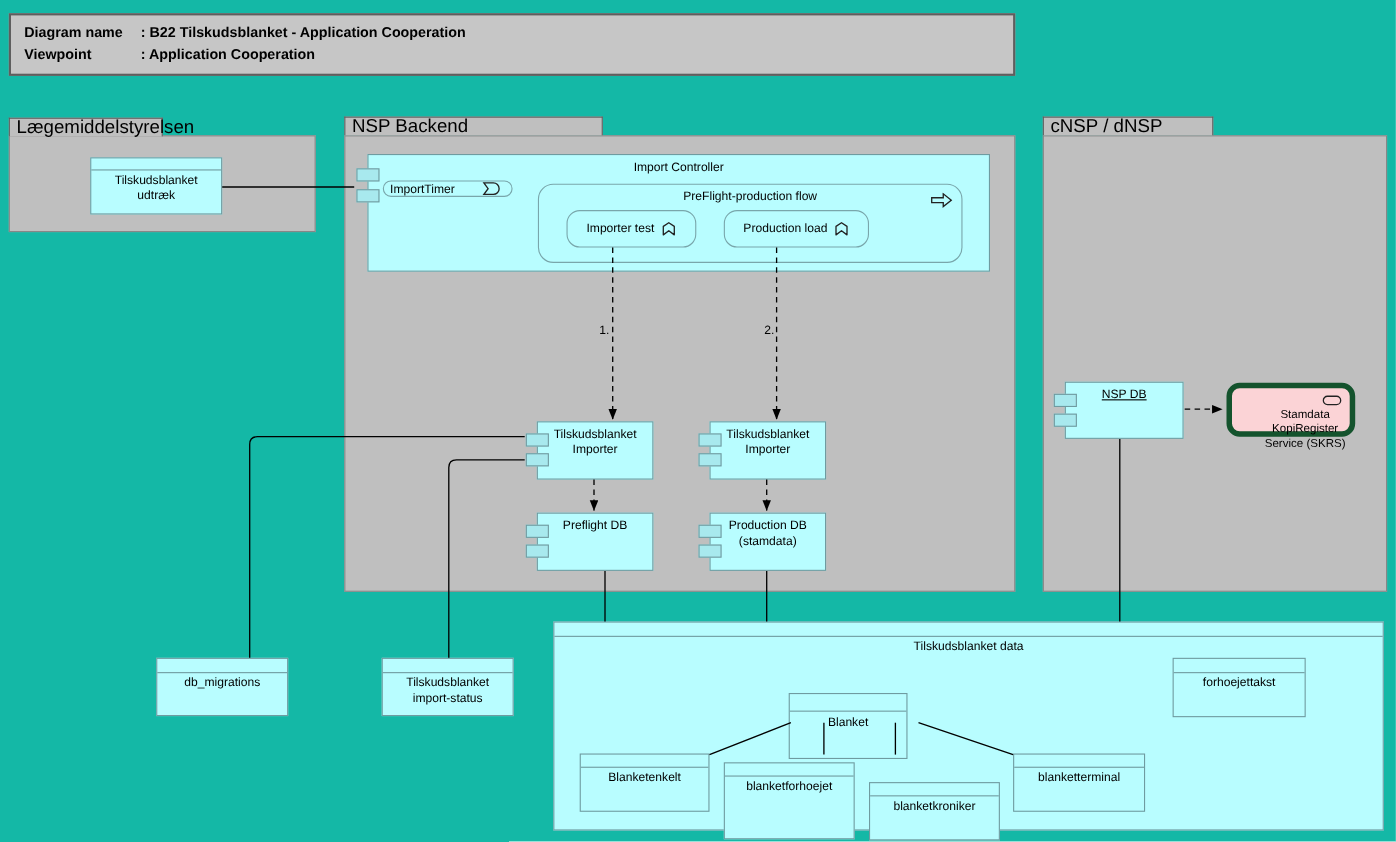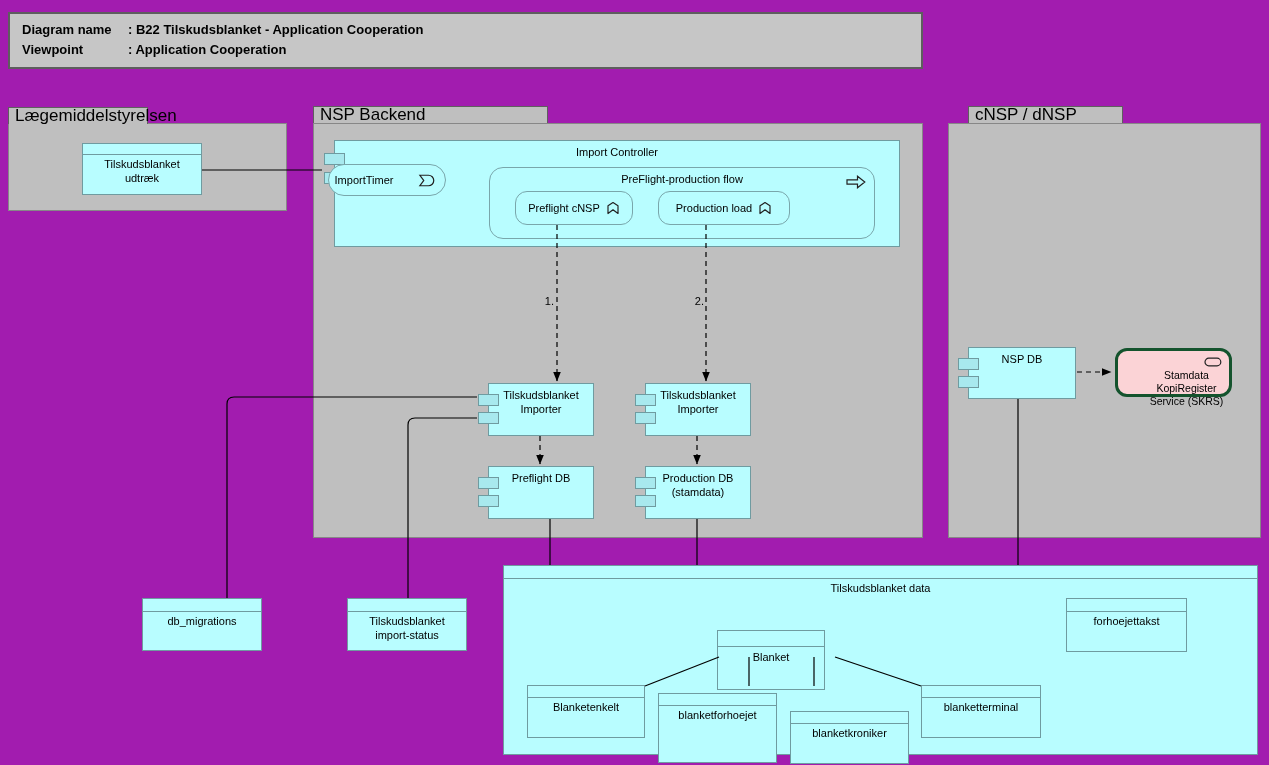--- a/index.html
+++ b/index.html
@@ -1,16 +1,16 @@
 <!DOCTYPE html>
 <html><head>
 <meta charset="utf-8">
 <style>
   html,body{margin:0;padding:0;background:#fff;font-family:"Liberation Sans",sans-serif;}
-  .canvas{position:relative;width:1269px;height:765px;background:#a21caf;overflow:hidden;color:#000;}
+  .canvas{position:relative;width:1269px;height:765px;background:#14b8a6;overflow:hidden;color:#000;}
 
   
   .titlebox{position:absolute;left:8px;top:12px;width:915px;height:57px;background:#c6c6c6;
             border:2px solid #5e5e5e;box-sizing:border-box;padding:6px 12px;}
   .trow{display:flex;font-weight:bold;font-size:13px;line-height:20px;white-space:pre;}
   .tkey{width:106px;}
 
   
   .gtab{position:absolute;height:17px;background:#bfbfbf;border:1px solid #5f5f5f;border-bottom:none;
         box-sizing:border-box;font-size:17px;line-height:15px;padding-left:6px;z-index:2;}
@@ -29,21 +29,21 @@
          display:flex;align-items:center;justify-content:center;gap:6px;font-size:11px;z-index:12;}
 
   
   .dobj{position:absolute;background:#b8fdff;border:1px solid #6f9ba0;box-sizing:border-box;
         text-align:center;font-size:11px;line-height:14px;z-index:10;}
   .band{position:absolute;top:0;left:0;right:0;border-bottom:1px solid #6f9ba0;}
   .dlbl{position:absolute;left:0;right:0;text-align:center;}
   .ml{white-space:pre-line;}
 
   
-  .svc{position:absolute;background:#fbd3d6;border:3px solid #14532d;border-radius:12px;box-sizing:border-box;
+  .svc{position:absolute;background:#fbd3d6;border:5px solid #14532d;border-radius:12px;box-sizing:border-box;
        font-size:10.5px;line-height:13px;text-align:center;padding-top:5px;z-index:12;padding-left:26px;}
 
   .numlbl{position:absolute;font-size:11px;z-index:35;text-align:right;width:16px;}
   svg.overlay{position:absolute;left:0;top:0;z-index:30;pointer-events:none;}
   .icn{flex:0 0 auto;}
 </style>
 </head>
 <body>
 
 <div class="canvas">
@@ -60,57 +60,57 @@
   </div>
 
   <div class="gtab" style="left:8px;top:107px;width:140px;">
     <span>Lægemiddelstyrelsen</span></div>
   <div class="gbody" style="left:8px;top:123px;width:279px;height:88px;"></div>
 
   <div class="gtab" style="left:313px;top:106px;width:235px;">
     <span>NSP Backend</span></div>
   <div class="gbody" style="left:313px;top:123px;width:610px;height:415px;"></div>
 
-  <div class="gtab" style="left:948px;top:106px;width:155px;margin-left:20px;">
+  <div class="gtab" style="left:948px;top:106px;width:155px;">
     <span>cNSP / dNSP</span></div>
   <div class="gbody" style="left:948px;top:123px;width:313px;height:415px;"></div>
 
   <div class="dobj" style="left:503px;top:565px;width:755px;height:190px;">
     <div class="band" style="height:12px;"></div>
     <div class="dlbl" style="top:15px;">Tilskudsblanket data</div>
   </div>
 
   <div class="dobj" style="left:82px;top:143px;width:120px;height:52px;">
     <div class="band" style="height:10px;"></div>
     <div class="dlbl ml" style="top:13px;">Tilskudsblanket
 udtræk</div>
   </div>
 
   <div class="comp" style="left:334px;top:140px;width:566px;height:107px;">
     <i class="ctab" style="top:12px;"></i>
     <i class="ctab" style="top:31px;"></i>
     <div class="container-title">Import Controller</div>
   </div>
 
-  <div class="round" style="left:328px;top:164px;width:118px;height:32px;border-radius:16px;gap:25px;">
+  <div class="round" style="left:348px;top:164px;width:118px;height:15px;border-radius:16px;gap:25px;">
     <span>ImportTimer</span>
     <svg class="icn" width="21" height="13" viewBox="0 0 22 13">
       <path d="M2,1 H11 A5.5,5.5 0 0 1 11,12 H2 L6,6.5 Z" fill="none" stroke="#222" stroke-width="1.3"></path>
     </svg>
   </div>
 
   <div class="round" style="left:489px;top:167px;width:386px;height:72px;border-radius:14px;">
     <div class="container-title" style="top:5px;">PreFlight-production flow</div>
     <svg style="position:absolute;right:8px;top:7px;" width="20" height="14" viewBox="0 0 20 14">
       <path d="M1,4.8 H11.5 V1.2 L18.8,7 L11.5,12.8 V9.2 H1 Z" fill="none" stroke="#222" stroke-width="1.2"></path>
     </svg>
   </div>
 
   <div class="round" style="left:515px;top:191px;width:118px;height:34px;border-radius:12px;">
-    <span>Preflight cNSP</span>
+    <span>Importer test</span>
     <svg class="icn" width="14" height="14" viewBox="0 0 14 14">
       <path d="M2,12.5 V4.8 L7,1.5 L12,4.8 V12.5 L7,8.8 Z" fill="none" stroke="#222" stroke-width="1.2" stroke-linejoin="round"></path>
     </svg>
   </div>
 
   <div class="round" style="left:658px;top:191px;width:132px;height:34px;border-radius:12px;">
     <span>Production load</span>
     <svg class="icn" width="14" height="14" viewBox="0 0 14 14">
       <path d="M2,12.5 V4.8 L7,1.5 L12,4.8 V12.5 L7,8.8 Z" fill="none" stroke="#222" stroke-width="1.2" stroke-linejoin="round"></path>
     </svg>
@@ -136,21 +136,21 @@
     <span>Preflight DB</span>
   </div>
 
   <div class="comp" style="left:645px;top:466px;width:106px;height:53px;">
     <i class="ctab t1"></i>
     <i class="ctab t2"></i>
     <span class="ml">Production DB
 (stamdata)</span>
   </div>
 
-  <div class="comp" style="left:968px;top:347px;width:108px;height:52px;">
+  <div class="comp" style="left:968px;top:347px;width:108px;height:52px;text-decoration:underline;">
     <i class="ctab t1"></i>
     <i class="ctab t2"></i>
     <span>NSP DB</span>
   </div>
 
   <div class="svc ml" style="left:1115px;top:348px;width:117px;height:49px;">
     <span class="ml">Stamdata
 KopiRegister
 Service (SKRS)</span>
     <svg style="position:absolute;right:7px;top:6px;" width="18" height="10" viewBox="0 0 18 10">

